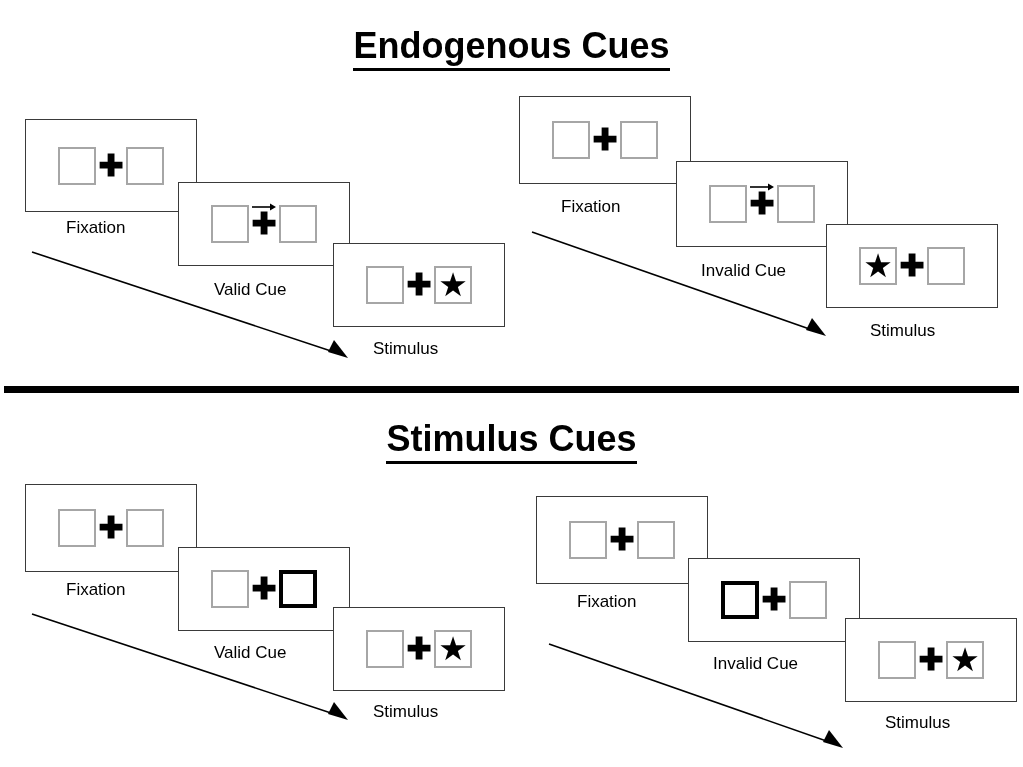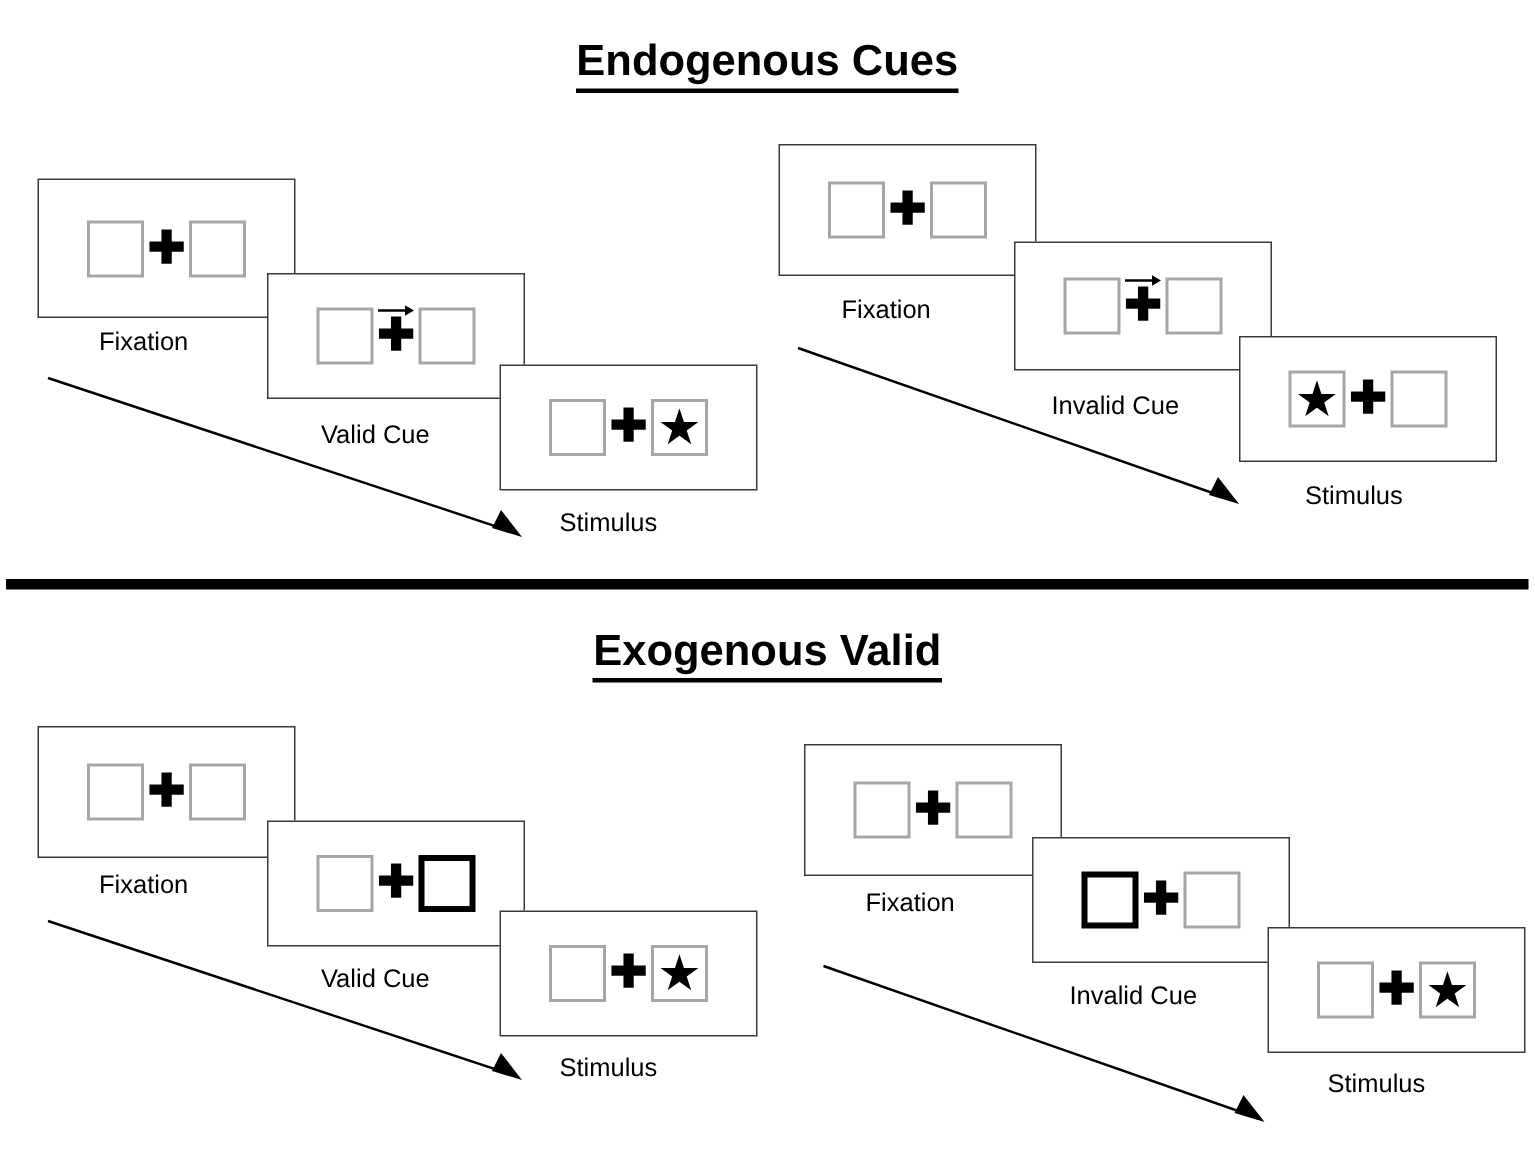--- a/index.html
+++ b/index.html
@@ -19,21 +19,21 @@
     overflow: hidden;
   }
 
   
   .section-title {
     position: absolute;
     width: 100%;
     left: 0;
     text-align: center;
     font-weight: bold;
-    font-size: 29px;
+    font-size: 36px;
     letter-spacing: 0px;
     color: #000;
   }
   .section-title span {
     border-bottom: 3px solid #000;
     padding-bottom: 2px;
   }
 
   
   .divider {
@@ -215,21 +215,21 @@
   <div class="caption" style="left:870px; top:321px;">Stimulus</div>
 
   <svg class="time-arrow" style="left:528px; top:228px;" width="310" height="120" viewBox="0 0 310 120">
     <line x1="4" y1="4" x2="290" y2="104" stroke="#000" stroke-width="1.6"></line>
     <polygon points="298,108 278,102 284,90" fill="#000"></polygon>
   </svg>
 
   <div class="divider" style="top:386px;"></div>
 
   <div class="section-title" style="top:418px;">
-    <span>Exogenous Valid</span>
+    <span>Stimulus Cues</span>
   </div>
 
   <div class="panel" style="left:25px; top:484px; width:172px; height:88px;">
     <div class="panel-inner">
       <div class="cell"></div>
       <div class="fixcross">
         <span class="plus">✚</span>
       </div>
       <div class="cell"></div>
     </div>

